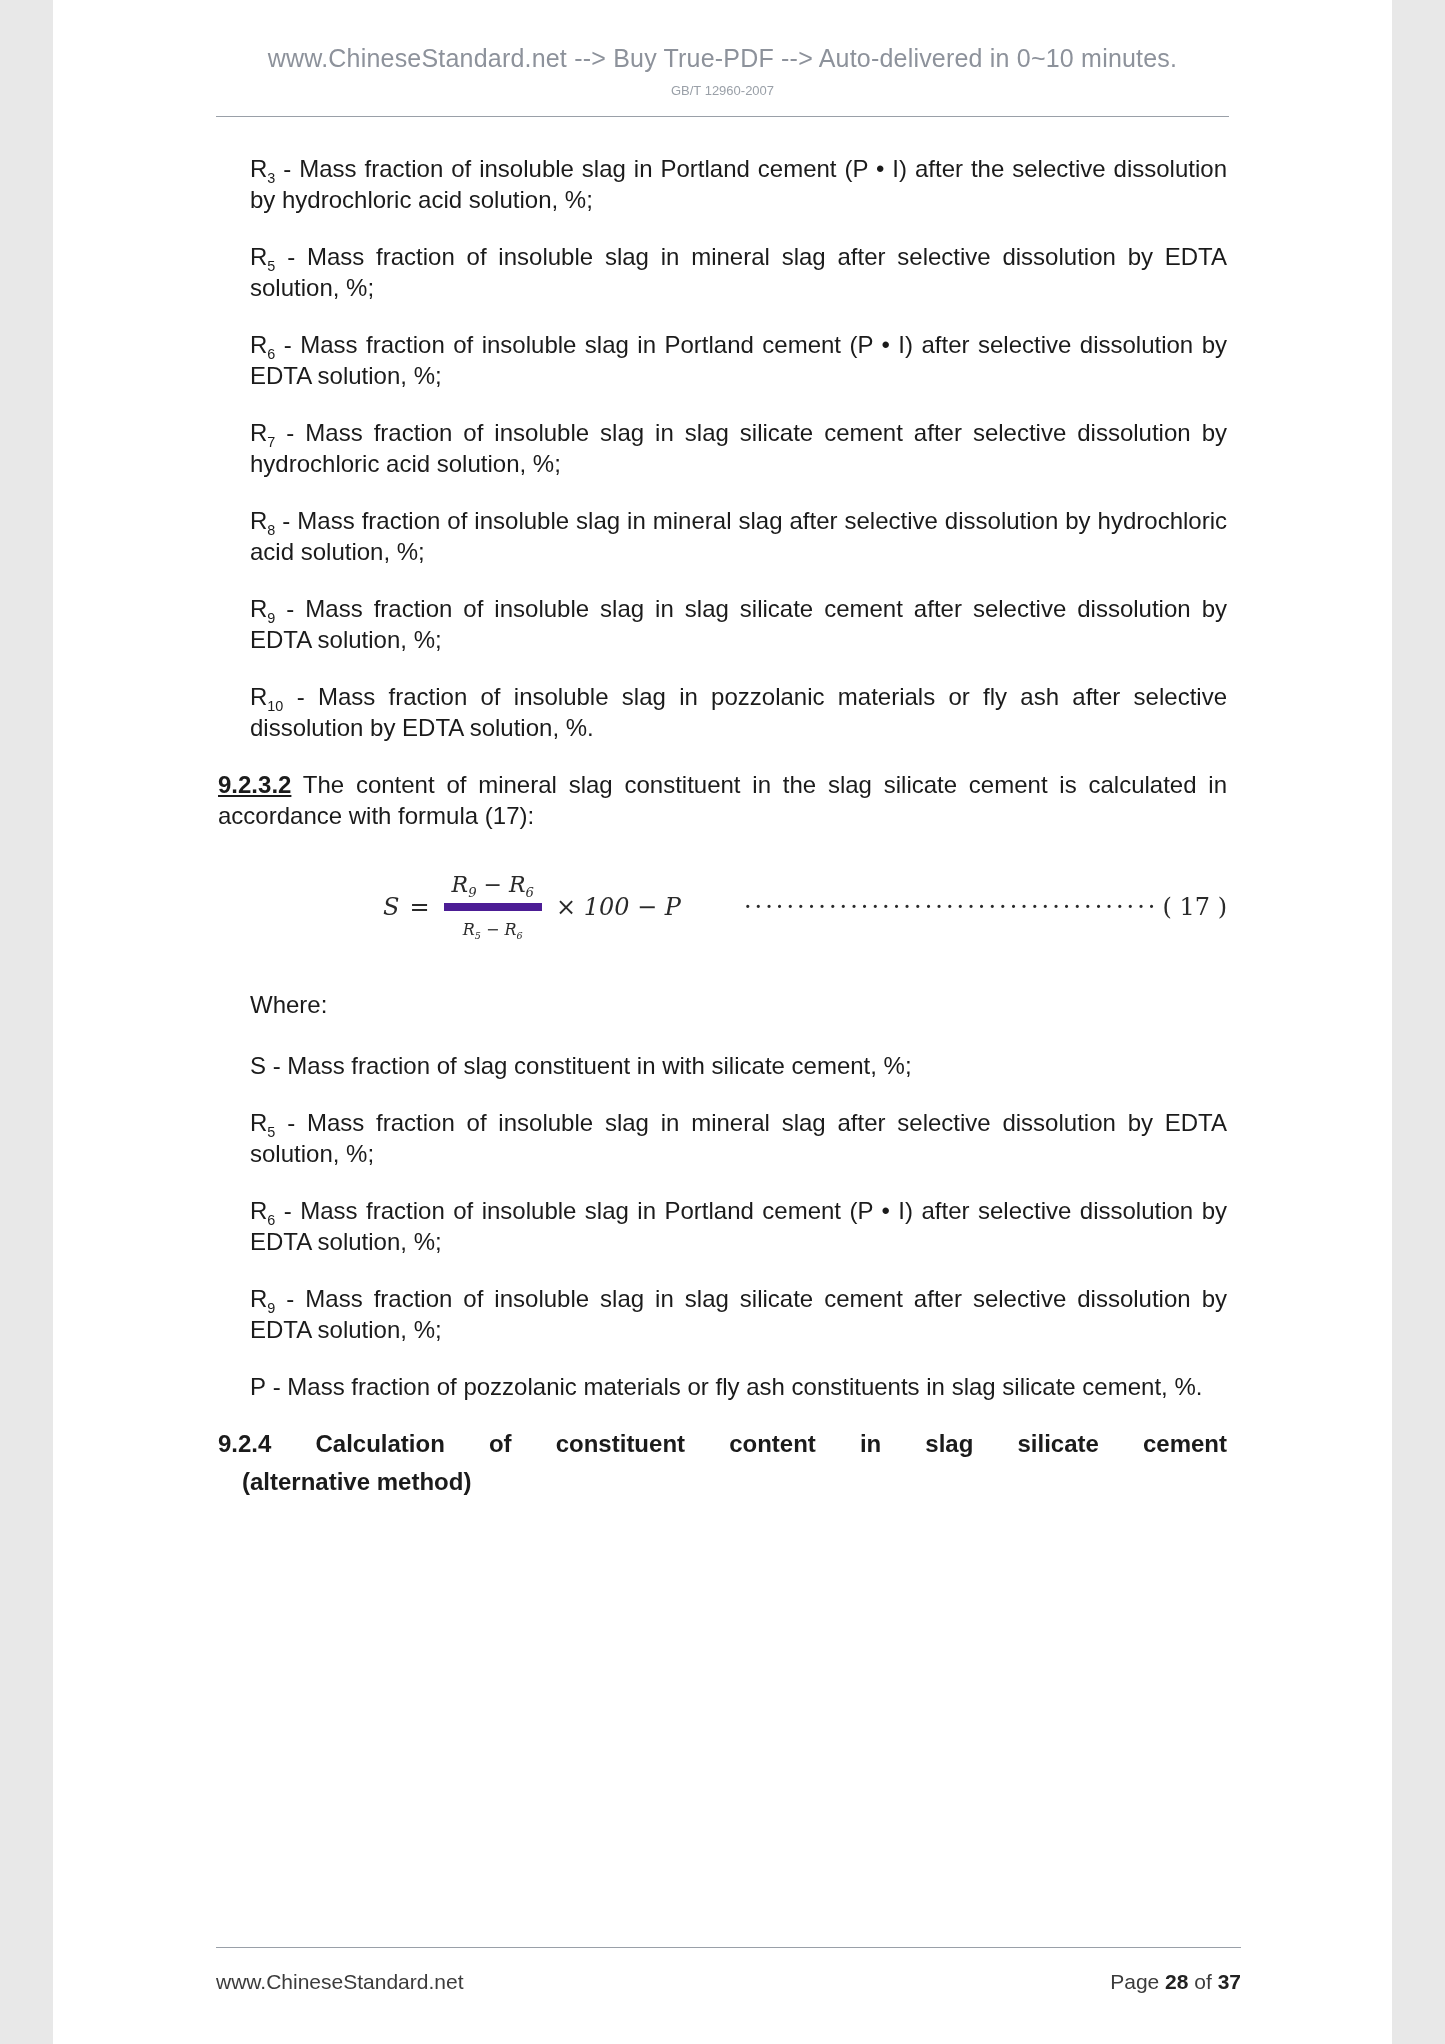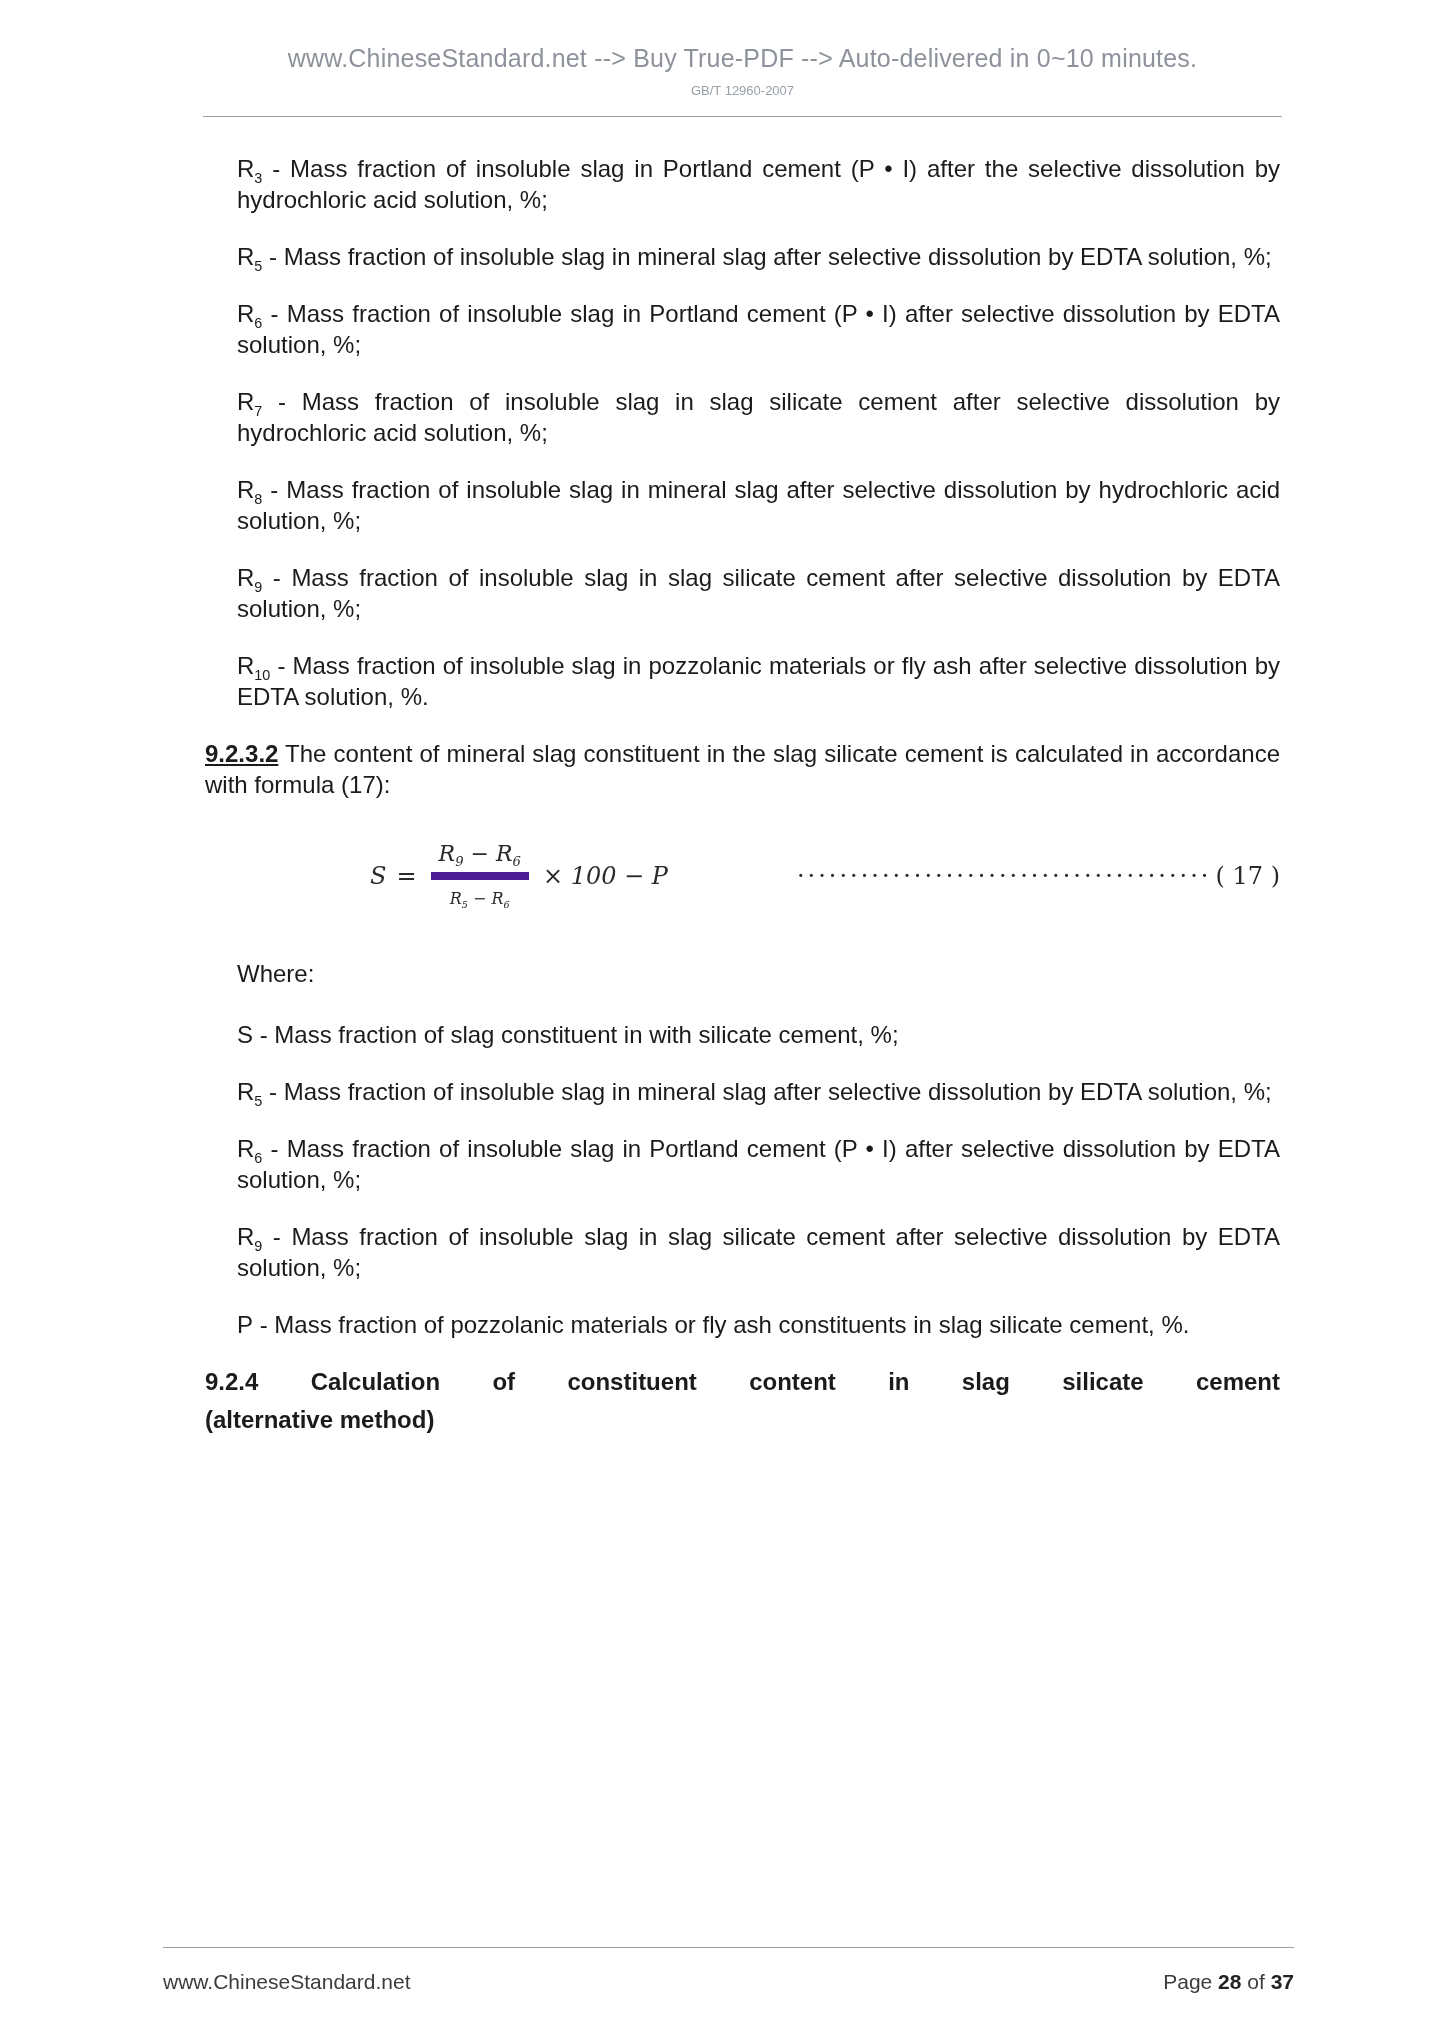--- a/index.html
+++ b/index.html
@@ -1,27 +1,26 @@
 <!DOCTYPE html>
 <html><head>
 <meta charset="utf-8">
 <style>
   * { margin: 0; padding: 0; box-sizing: border-box; }
   html, body { background: #e8e8e8; }
   body { font-family: "Liberation Sans", "DejaVu Sans", sans-serif; }
 
   .page {
     position: relative;
-    width: 1445px;
+    width: 1339px;
     height: 2044px;
     margin: 0 auto;
     background: #ffffff;
     overflow: hidden;
     color: #1b1b1b;
-    padding-left: 40px;
   }
 
   
   .hdr { padding-top: 44px; text-align: center; }
   .hdr-banner {
     font-size: 25px;
     color: #8d929b;
     letter-spacing: 0.2px;
   }
   .hdr-code {
@@ -75,21 +74,21 @@
     color: #2a2a2a;
     font-style: normal;
   }
   .eq-label { font-style: normal; white-space: nowrap; }
 
   .where { margin: 0 0 30px 32px; }
 
   
   .h924 { font-weight: bold; margin-top: 12px; }
   .h924 .l1 { text-align: justify; text-align-last: justify; }
-  .h924 .l2 { margin-top: 7px; }
+  .h924 .l2 { margin-top: 7px; margin-left: 24px; }
 
   
   .footer {
     position: absolute;
     left: 163px;
     right: 151px;
     bottom: 50px;
   }
   .footer-rule {
     border: none;

